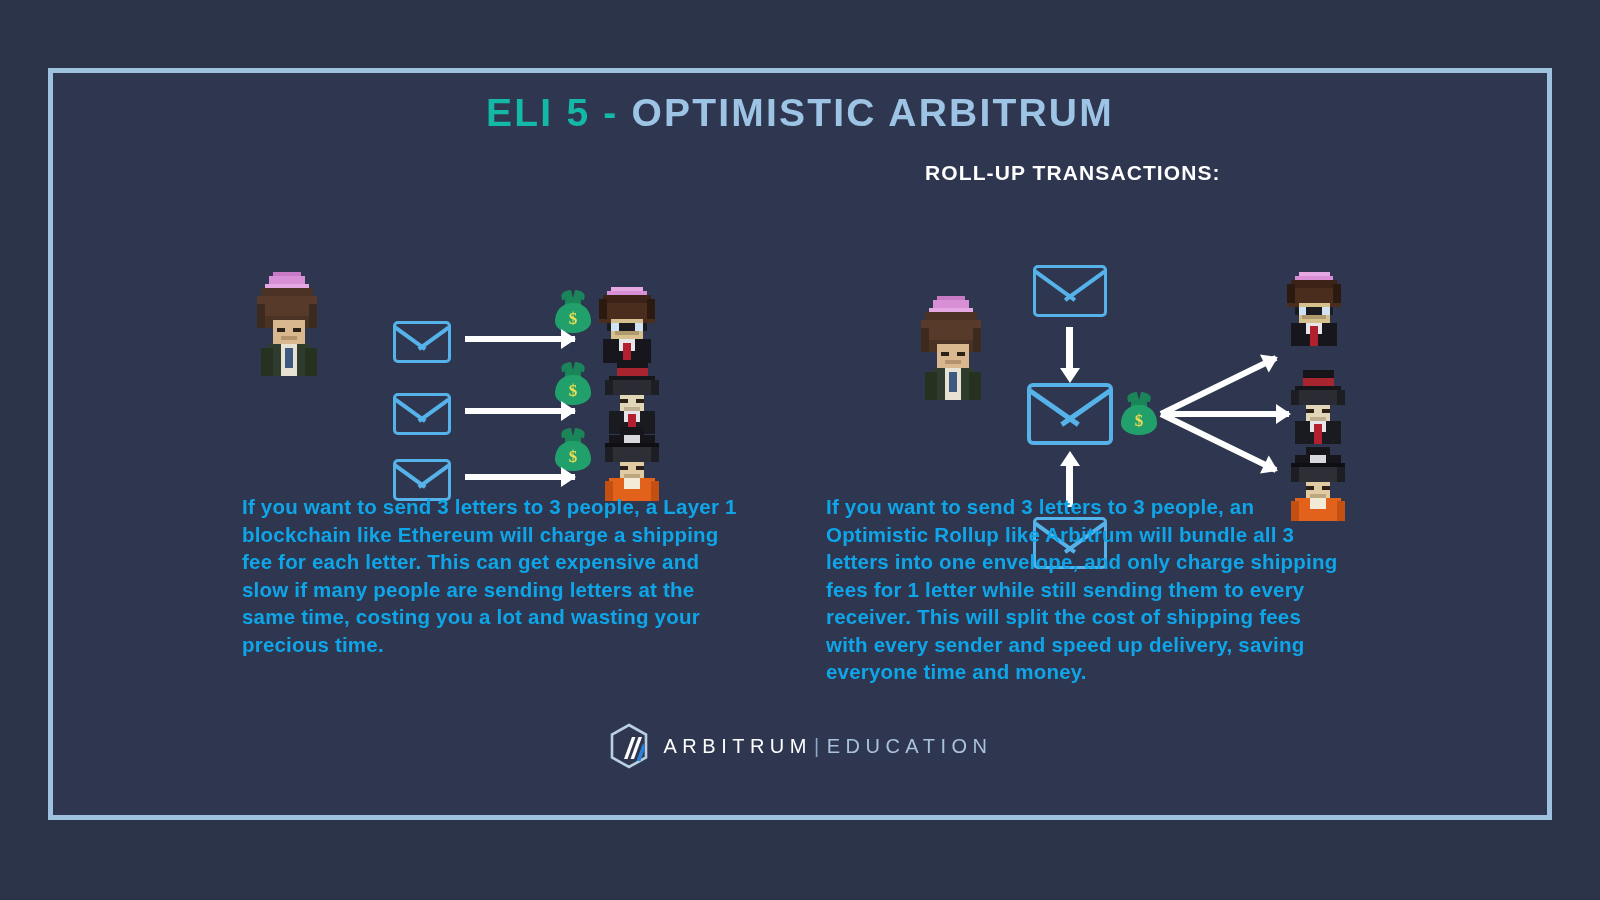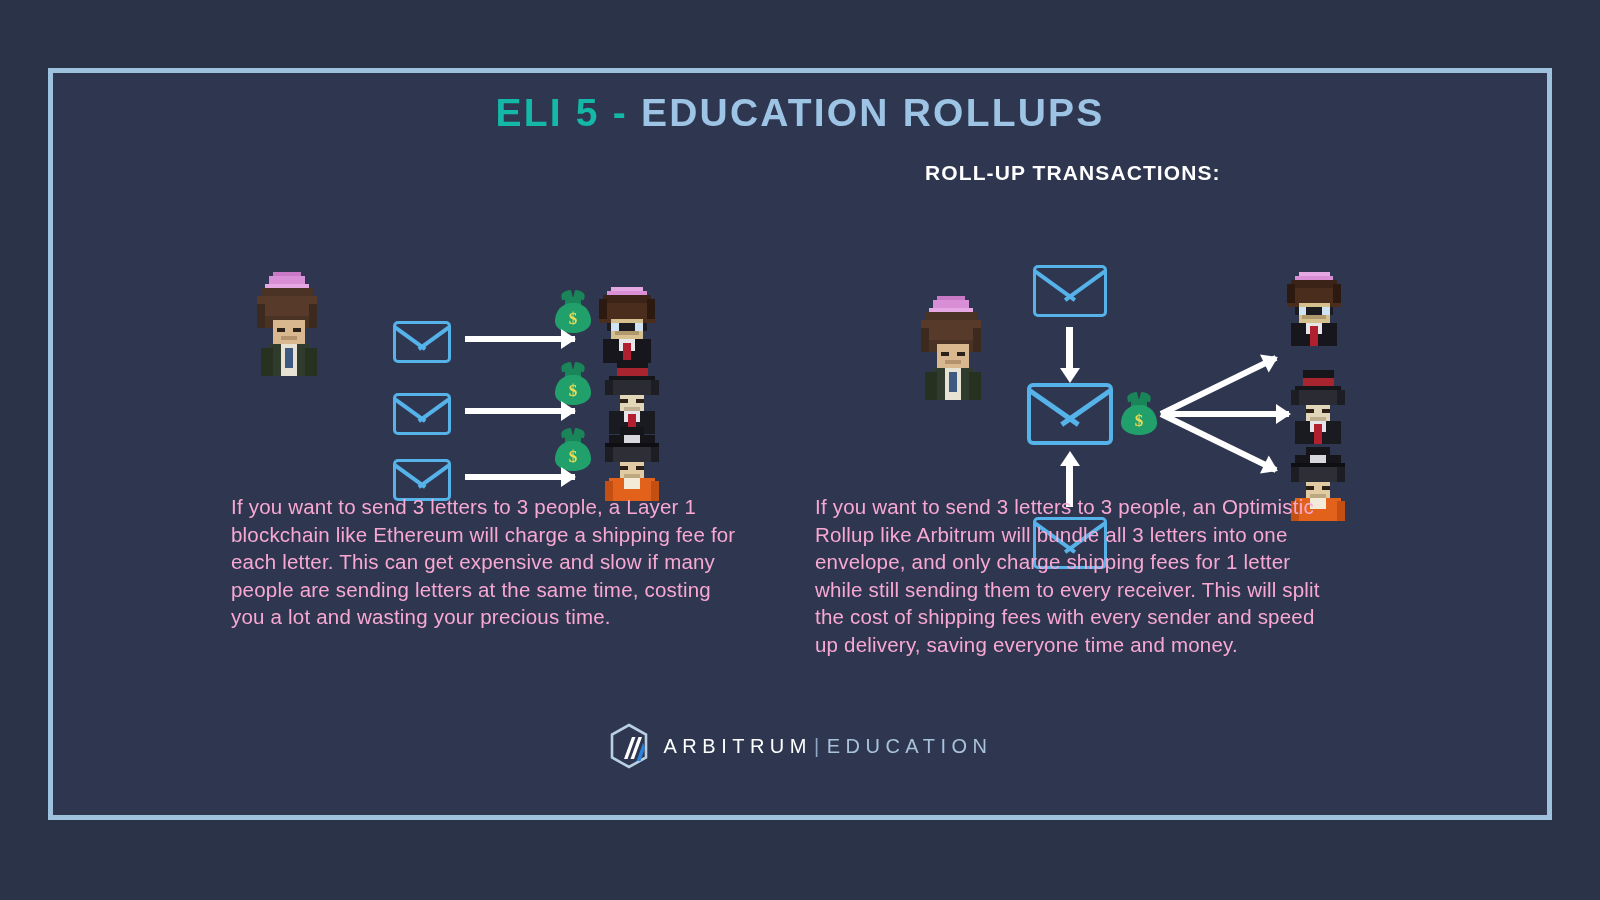--- a/index.html
+++ b/index.html
@@ -43,25 +43,26 @@
     color:#ffffff;
     letter-spacing:1.1px;
     white-space:nowrap;
   }
   #head-left  { left:274px; top:88px; width:360px; text-align:center; }
   #head-right { left:872px; top:88px; width:430px; text-align:left; }
 
   
   .body-text {
     position:absolute;
-    color:#f9a8d4;
+    color:#0ea5e9;
     font-size:20.5px;
     line-height:27.5px;
-    font-weight:normal;
+    font-weight:bold;
     letter-spacing:.2px;
+    margin-left:11px;
   }
   #text-left  { left:178px; top:420px; width:505px; }
   #text-right { left:762px; top:420px; width:520px; }
 
   
   #diagram-left { position:absolute; left:0; top:130px; width:740px; height:260px; }
 
   .sender-sprite, .receiver-sprite { position:absolute; image-rendering:pixelated; }
 
   
@@ -173,21 +174,21 @@
   #footer .w-sep { color:#8fa7c4; margin:0 2px; }
   #footer .w-edu { color:#a9c2da; }
 </style>
 </head>
 <body>
 
 <div id="stage">
   <div id="frame">
 
     <div id="title">
-      <span class="t-white">ELI 5 - </span><span class="t-blue">EDUCATION ROLLUPS</span>
+      <span class="t-white">ELI 5 - </span><span class="t-blue">OPTIMISTIC ARBITRUM</span>
     </div>
 
     <div class="col-head" id="head-right">ROLL-UP TRANSACTIONS:</div>
 
     <div id="diagram-left">
 
       <svg class="sender-sprite" style="left:196px; top:68px;" width="76" height="106" viewBox="0 0 19 26" shape-rendering="crispEdges">
         <rect x="5" y="1" width="9" height="3" fill="#d98fd6"></rect>
         <rect x="6" y="0" width="7" height="1" fill="#c97ac6"></rect>
         <rect x="4" y="3" width="11" height="2" fill="#e6a8e2"></rect>

